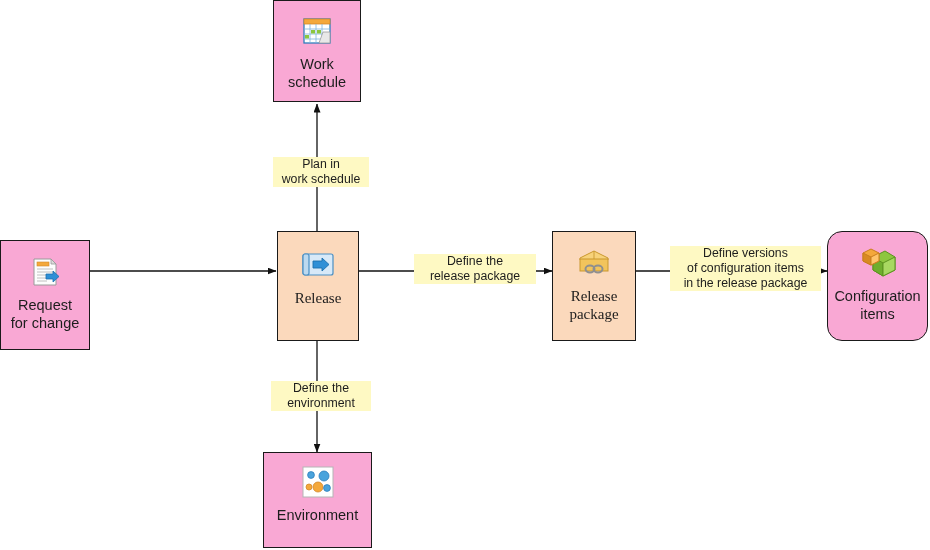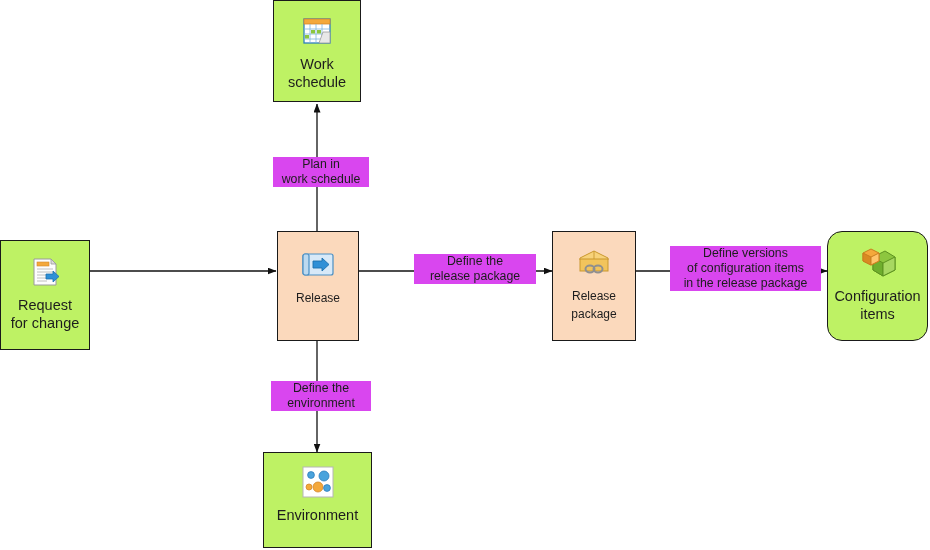--- a/index.html
+++ b/index.html
@@ -24,50 +24,50 @@
   .node {
     position: absolute;
     box-sizing: border-box;
     border: 1px solid #1a1a1a;
     display: flex;
     flex-direction: column;
     align-items: center;
     justify-content: flex-start;
     z-index: 3;
   }
-  .node.blue { background: #bef264; }
+  .node.blue { background: #f9a8d4; }
   .node.orange { background: #fbd9bc; }
 
   .node .icon-wrap {
     margin-top: 11px;
     margin-bottom: 4px;
     width: 40px;
     height: 40px;
     display: flex;
     align-items: center;
     justify-content: center;
   }
   .node .node-label {
     font-size: 14.5px;
     line-height: 18px;
     text-align: center;
     color: #1d1d1d;
     padding: 0 4px;
     white-space: pre-line;
   }
-  .node.orange .node-label { font-size: 12px; }
+  .node.orange .node-label { font-size: 15px; font-family: Liberation Serif, serif; }
 
   .edge-label {
     position: absolute;
     font-size: 12.3px;
     line-height: 15px;
     text-align: center;
     color: #1d1d1d;
     white-space: pre-line;
-    background: #d946ef;
+    background: #fef9c3;
     padding: 0 3px;
     z-index: 2;
   }
   svg.lines {
     position: absolute;
     left: 0; top: 0;
     width: 930px;
     height: 550px;
     z-index: 1;
   }

